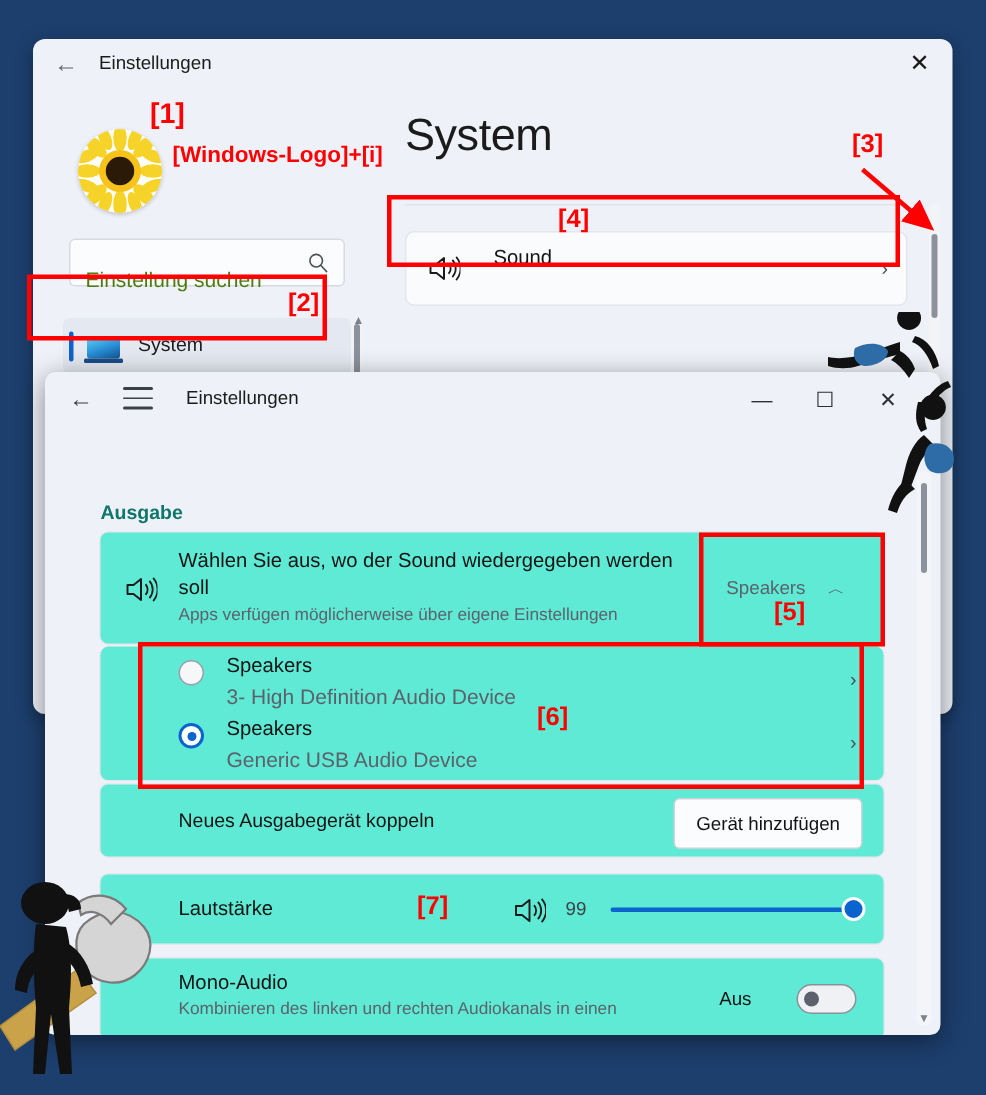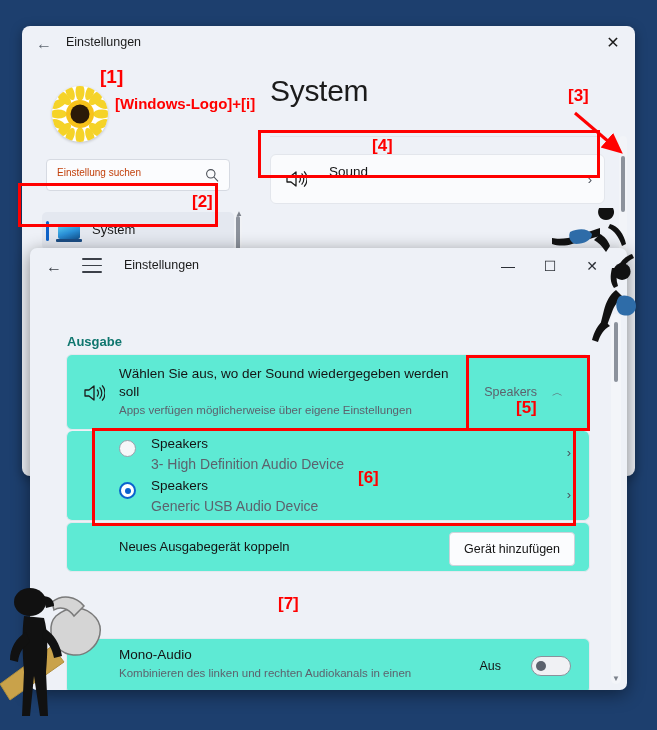--- a/index.html
+++ b/index.html
@@ -23,21 +23,21 @@
   #bgwin .titlebar{height:34px;position:relative;}
   #bgwin .backarrow{position:absolute;left:12px;top:8px;width:20px;height:20px;color:#606873;font-size:16px;text-align:center;line-height:20px;}
   #bgwin .title{position:absolute;left:44px;top:9px;font-size:12.5px;color:#1b1b1b;}
   #bgwin .closex{position:absolute;right:10px;top:5px;width:24px;height:24px;color:#1b1b1b;font-size:16px;text-align:center;line-height:24px;}
 
   .sunflower{position:absolute;left:30px;top:60px;width:56px;height:56px;border-radius:50%;background:#ffffff;
              box-shadow:0 1px 3px rgba(0,0,0,.2);overflow:hidden;}
 
   #searchbox{position:absolute;left:24px;top:133px;width:184px;height:32px;background:#fbfcfe;
              border:1px solid #d6dae2;border-radius:4px;box-sizing:border-box;}
-  #searchbox .ph{position:absolute;left:10px;top:7px;font-size:10px;color:#c2410c;}
+  #searchbox .ph{position:absolute;left:10px;top:18px;font-size:14px;color:#4d7c0f;}
   #searchbox .mag{position:absolute;right:10px;top:8px;width:14px;height:14px;}
 
   #navsystem{position:absolute;left:20px;top:186px;width:192px;height:38px;background:#e4e8f0;border-radius:5px;}
   #navsystem .sel{position:absolute;left:4px;top:9px;width:3px;height:20px;background:#0d62c9;border-radius:2px;}
   #navsystem .mon{position:absolute;left:16px;top:12px;width:22px;height:15px;border-radius:2px;
         background:linear-gradient(160deg,#5fd5f5 0%,#2a8fd6 55%,#12538f 100%);}
   #navsystem .mon:after{content:"";position:absolute;left:-2px;bottom:-3px;width:26px;height:3px;background:#1b4d84;border-radius:1px;}
   #navsystem .lbl{position:absolute;left:50px;top:10px;font-size:13px;color:#1b1b1b;}
 
   #navblue{position:absolute;left:34px;top:232px;width:18px;height:18px;border-radius:4px;background:#2a78d4;}
@@ -280,20 +280,32 @@
       <div class="sub">Generic USB Audio Device</div>
       <div class="chev">›</div>
     </div>
   </div>
 
   <div class="fgcard" id="cardPair">
     <div class="lbl">Neues Ausgabegerät koppeln</div>
     <div id="btnAdd">Gerät hinzufügen</div>
   </div>
 
+  <div class="fgcard" id="cardVol">
+    <div class="lbl">Lautstärke</div>
+    <svg id="volIcon" width="22" height="20" viewBox="0 0 22 20">
+      <path d="M2 7h4l5-4v14l-5-4H2z" fill="none" stroke="#1b1b1b" stroke-width="1.3" stroke-linejoin="round"></path>
+      <path d="M14 6.5a5 5 0 010 7" fill="none" stroke="#1b1b1b" stroke-width="1.2"></path>
+      <path d="M16.6 4.3a8.5 8.5 0 010 11.4" fill="none" stroke="#1b1b1b" stroke-width="1.2"></path>
+      <path d="M19.1 2.3a11.6 11.6 0 010 15.4" fill="none" stroke="#1b1b1b" stroke-width="1.2"></path>
+    </svg>
+    <div id="volNum">99</div>
+    <div id="volTrack"></div>
+    <div id="volThumb"></div>
+  </div>
 
   <div class="fgcard" id="cardMono">
     <div class="lbl">Mono-Audio</div>
     <div class="sub">Kombinieren des linken und rechten Audiokanals in einen</div>
     <div id="monoState">Aus</div>
     <div id="monoToggle"></div>
   </div>
 
   <div id="fgscroll">
     <div class="thumb"></div>

